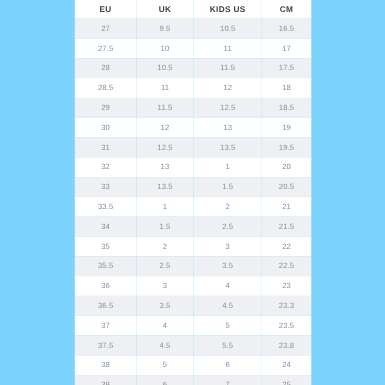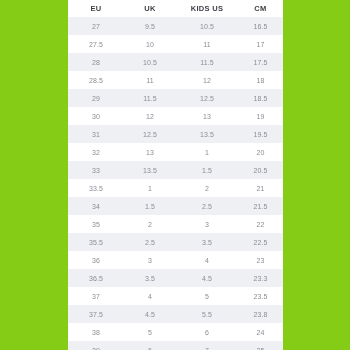--- a/index.html
+++ b/index.html
@@ -13,21 +13,21 @@
     height: 350px;
     overflow: hidden;
     font-family: "Liberation Sans", sans-serif;
     -webkit-font-smoothing: antialiased;
   }
 
   #size-table-wrap {
     width: 350px;
     height: 350px;
     position: relative;
-    background: #84cc16;
+    background: #7dd3fc;
   }
 
   table.size-table {
     position: absolute;
     left: 68px;
     top: 0;
     width: 215px;
     border-collapse: collapse;
     table-layout: fixed;
   }

